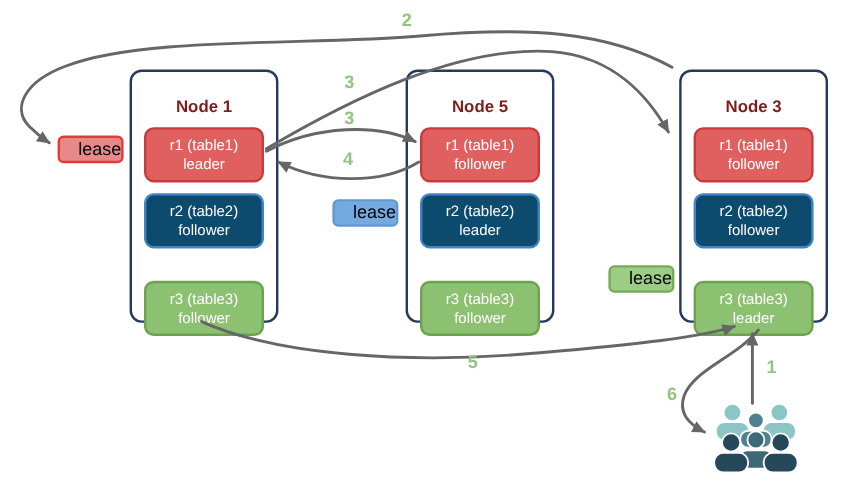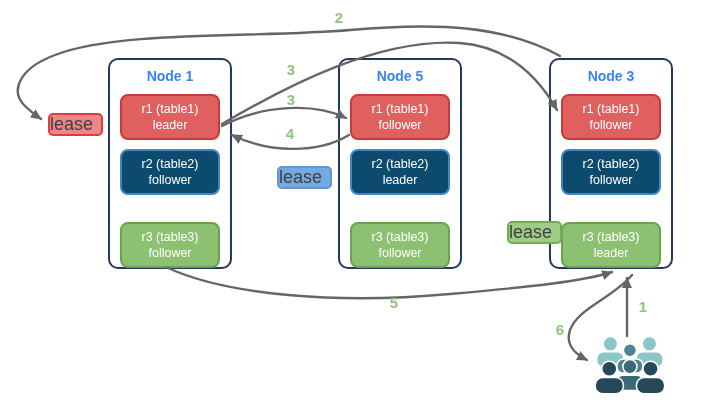--- a/index.html
+++ b/index.html
@@ -7,38 +7,38 @@
     position:relative; width:704px; height:405px; background:#ffffff;
     font-family:"Liberation Sans", sans-serif; overflow:hidden;
   }
   
   .node {
     position:absolute; top:58px; width:124px; height:211px;
     background:#ffffff; border:2px solid #24395e; border-radius:10px;
     box-sizing:border-box; z-index:1;
   }
   .node-title {
-    text-align:center; font-weight:bold; font-size:14px; color:#3b82f6;
-    margin-top:7px; height:18px; line-height:18px;
+    text-align:center; font-weight:bold; font-size:14px; color:#7f1d1d;
+    margin-top:19px; height:18px; line-height:18px;
   }
   .replica {
     width:100px; height:46px; margin:9px auto 0; border-radius:8px;
     border:2px solid; box-sizing:border-box; color:#fff;
     display:flex; flex-direction:column; align-items:center; justify-content:center;
     font-size:12.5px; line-height:1.3; text-align:center;
   }
   .replica:first-of-type { margin-top:13px; }
   .replica.red   { background:#e06060; border-color:#c93b3b;justify-content:center; }
   .replica.blue  { background:#0c4a6e; border-color:#4384c6; }
   .replica.green { background:#8dc172; border-color:#6ba24e;margin-top:27px; }
   
   .lease {
     position:absolute; width:55px; height:23px; border-radius:5px;
-    border:2px solid; box-sizing:border-box; color:#404040; font-size:18px;
-    text-align:left; line-height:19px; z-index:2;
+    border:2px solid; box-sizing:border-box; color:#000000; font-size:15px;
+    text-align:right; line-height:19px; z-index:2;
   }
   .lease-red   { left:48px;  top:113px; background:#e98888; border-color:#e03c3c; }
   .lease-blue  { left:277px; top:166px; background:#74aadf; border-color:#5e99d6; }
   .lease-green { left:507px; top:221px; background:#9ccc86; border-color:#73ac55; }
   
   .arrows { position:absolute; left:0; top:0; z-index:5; pointer-events:none; }
   .arrow  { fill:none; stroke:#666666; stroke-width:2.4; stroke-linecap:round; }
   .step {
     position:absolute; transform:translate(-50%,-50%); color:#93c47d;
     font-weight:bold; font-size:15px; z-index:6;
@@ -76,21 +76,21 @@
     <div class="replica blue">
       <span>r2 (table2)</span>
       <span>leader</span>
     </div>
     <div class="replica green">
       <span>r3 (table3)</span>
       <span>follower</span>
     </div>
   </div>
 
-  <div class="node" style="left:549px">
+  <div class="node" style="left:566px">
     <div class="node-title">Node 3</div>
     <div class="replica red">
       <span>r1 (table1)</span>
       <span>follower</span>
     </div>
     <div class="replica blue">
       <span>r2 (table2)</span>
       <span>follower</span>
     </div>
     <div class="replica green">

